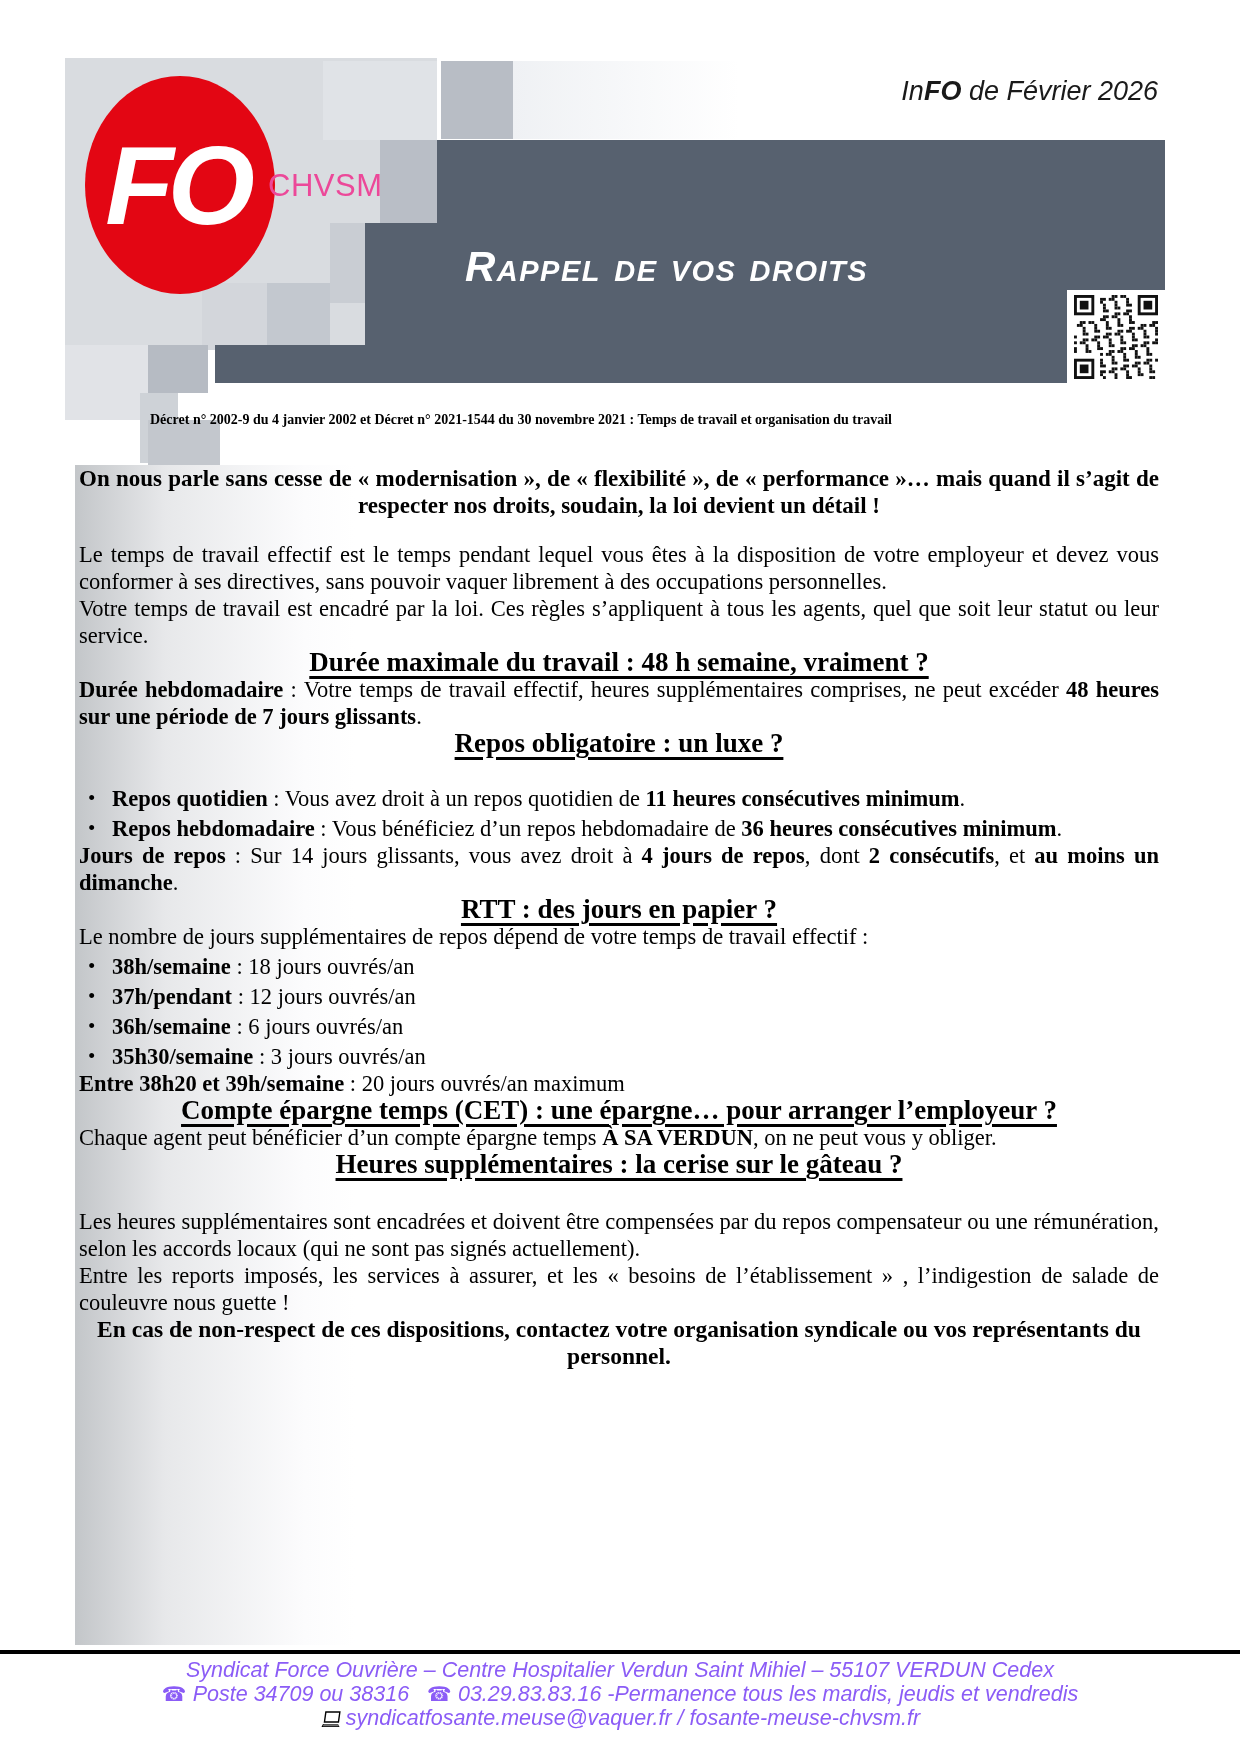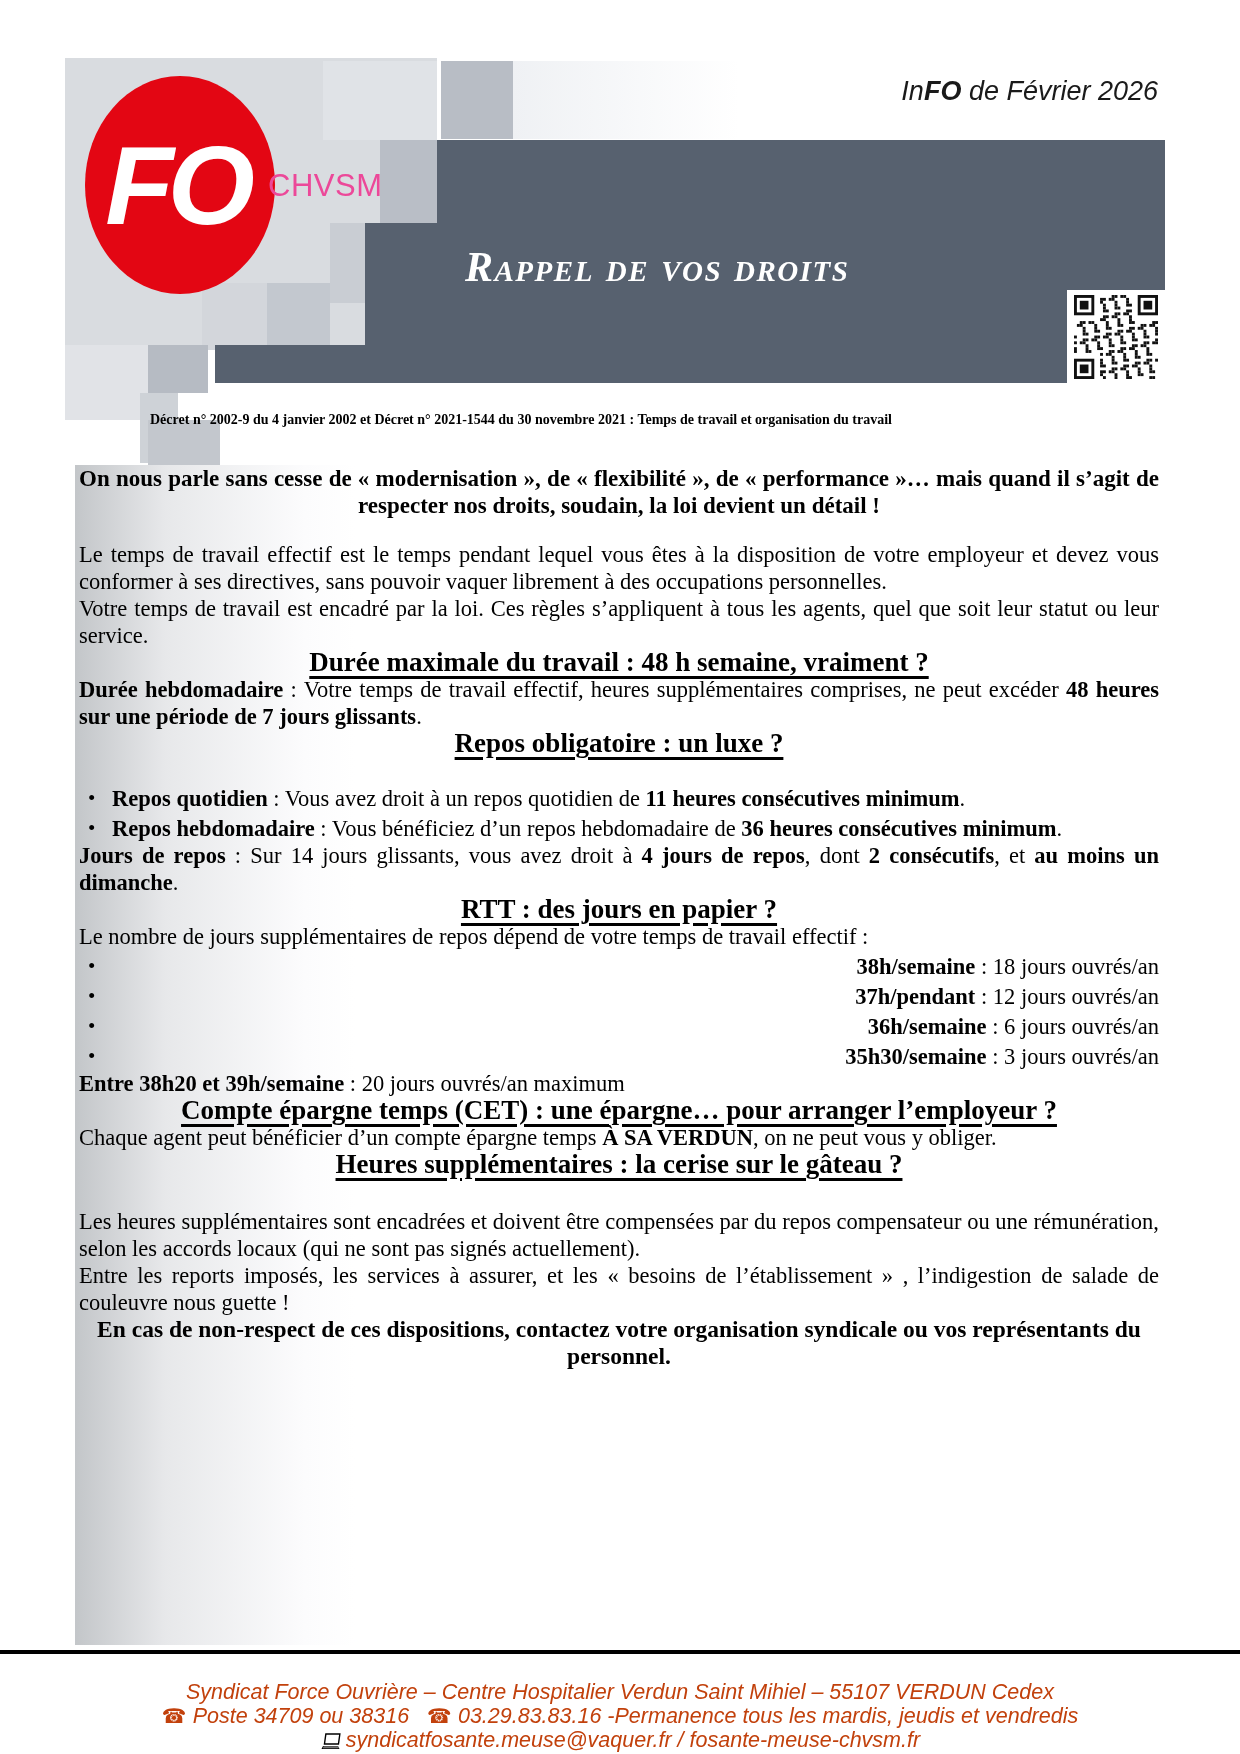--- a/index.html
+++ b/index.html
@@ -40,21 +40,21 @@
   }
   .logo-fo{
     font-family:"Liberation Sans",sans-serif;font-style:italic;font-weight:bold;
     font-size:112px;color:#fff;letter-spacing:-6px;transform:translateX(-3px);
   }
   .org-name{
     left:268px;top:168px;font-family:"Liberation Sans",sans-serif;
     font-weight:normal;font-size:31px;color:#ec4899;letter-spacing:.5px;
   }
   .banner-title{
-    left:465px;top:246px;color:#fff;font-family:Liberation Serif, serif;
+    left:465px;top:246px;color:#fff;font-family:Liberation Sans, sans-serif;
     font-style:italic;font-weight:bold;font-variant:small-caps;
     font-size:42px;letter-spacing:1.5px;line-height:42px;white-space:nowrap;
   }
   .qr-box{
     left:1067px;top:290px;width:98px;height:93px;background:#fff;
     display:flex;align-items:center;justify-content:center;
   }
   .qr-box svg{width:84px;height:84px;}
 
   .decree{
@@ -72,33 +72,33 @@
   .just{text-align:justify;}
   .lead{font-weight:bold;text-align:justify;text-align-last:center;font-size:23px;}
   .sec-h{
     font-size:27px;font-weight:bold;text-align:center;
     text-decoration:underline;text-decoration-thickness:2.5px;text-underline-offset:5px;
   }
   .b{font-weight:bold;}
   .bullet{display:flex;}
   .bullet .dot{width:24px;padding-left:9px;flex:none;font-size:21px;}
   .bullet .bt{flex:1;text-align:justify;}
-  .bullet.tight .bt{text-align:right;}
+  .bullet.tight .bt{text-align:left;}
   .closing{font-weight:bold;text-align:center;font-size:23.5px;}
 
   .mt28{margin-top:28px;} .mt24{margin-top:24px;} .mt30{margin-top:30px;}
   .mt22{margin-top:22px;} .mt26{margin-top:26px;} .mt32{margin-top:32px;}
   .mt3{margin-top:3px;}
 
   
   .footer-rule{left:0;top:1650px;width:1240px;height:4px;background:#000;}
   .footer{
     left:0;top:1658px;width:1240px;text-align:center;
     font-family:"Liberation Sans","DejaVu Sans",sans-serif;
-    font-style:italic;font-size:21.5px;line-height:24px;color:#c2410c;margin-top:22px;
+    font-style:italic;font-size:21.5px;line-height:24px;color:#8b5cf6;
   }
   .footer .icon{font-style:normal;font-family:"DejaVu Sans",sans-serif;font-size:20px;}
   .footer svg{vertical-align:-3px;margin-right:4px;}
 </style>
 </head>
 <body>
 
 <div>
   <div class="abs issue"><span>In</span><span class="b">FO</span><span> de Février 2026</span></div>
 

